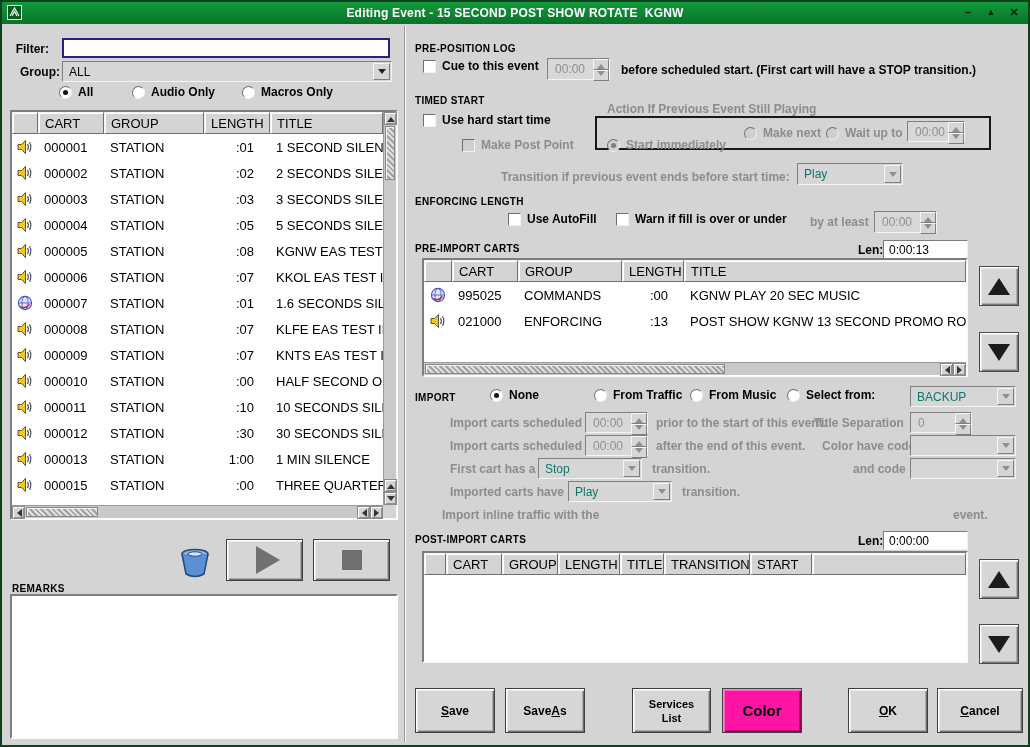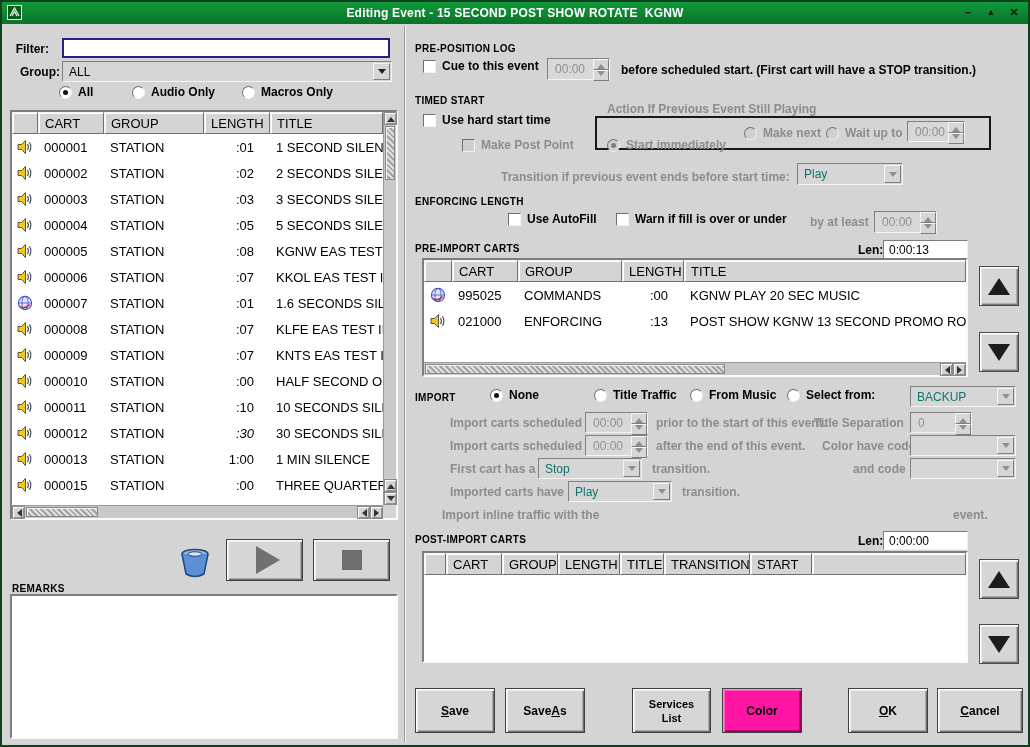--- a/index.html
+++ b/index.html
@@ -277,21 +277,21 @@
         <div class="trow">
           <div class="tcell col0" style="width: 26px;">
             <svg width="16" height="16" viewBox="0 0 16 16">
               <polygon points="1,5.5 4.5,5.5 8.5,1.5 8.5,14.5 4.5,10.5 1,10.5" fill="#f5c518" stroke="#444" stroke-width="0.9"></polygon>
               <path d="M10.5 5 Q12.3 8 10.5 11" fill="none" stroke="#444" stroke-width="1.1"></path>
               <path d="M12.5 3.2 Q15.2 8 12.5 12.8" fill="none" stroke="#444" stroke-width="1.1"></path>
             </svg>
           </div>
           <div class="tcell col1 cell-cart" style="width: 66px;">000012</div>
           <div class="tcell col2 cell-group" style="width: 100px;">STATION</div>
-          <div class="tcell col3 cell-length" style="width: 66px; font-style: italic;">:30</div>
+          <div class="tcell col3 cell-length" style="width: 66px;">:30</div>
           <div class="tcell col4 cell-title" style="flex: 1 1 0%;">30 SECONDS SILENCE</div>
         </div>
         <div class="trow">
           <div class="tcell col0" style="width: 26px;">
             <svg width="16" height="16" viewBox="0 0 16 16">
               <polygon points="1,5.5 4.5,5.5 8.5,1.5 8.5,14.5 4.5,10.5 1,10.5" fill="#f5c518" stroke="#444" stroke-width="0.9"></polygon>
               <path d="M10.5 5 Q12.3 8 10.5 11" fill="none" stroke="#444" stroke-width="1.1"></path>
               <path d="M12.5 3.2 Q15.2 8 12.5 12.8" fill="none" stroke="#444" stroke-width="1.1"></path>
             </svg>
           </div>
@@ -500,21 +500,21 @@
       <i class="tri-dn"></i>
     </button>
 
   <span class="abs sec" style="left:413px;top:390px">IMPORT</span>
   <div class="abs rrow" style="left:488px;top:386px">
     <span class="radio sel"></span>
     <span class="lb">None</span>
   </div>
   <div class="abs rrow" style="left:592px;top:386px">
     <span class="radio"></span>
-    <span class="lb">Title Traffic</span>
+    <span class="lb">From Traffic</span>
   </div>
   <div class="abs rrow" style="left:688px;top:386px">
     <span class="radio"></span>
     <span class="lb">From Music</span>
   </div>
   <div class="abs rrow" style="left:785px;top:386px">
     <span class="radio"></span>
     <span class="lb">Select from:</span>
   </div>
   <div class="abs combo" style="left:908px;top:384px;width:106px;height:21px">
@@ -622,17 +622,17 @@
   <button class="abs bigbtn" style="left:977px;top:622px;width:40px;height:40px">
       <i class="tri-dn"></i>
     </button>
 
   <button class="abs pbtn" style="left:413px;top:686px;width:80px;height:45px"><span style="text-decoration: underline;">S</span>ave</button>
   <button class="abs pbtn" style="left:503px;top:686px;width:80px;height:45px">Save <span style="text-decoration: underline;">A</span>s</button>
   <button class="abs pbtn two-line" style="left:630px;top:686px;width:79px;height:45px">
     <span>Services</span>
     <span>List</span>
   </button>
-  <button class="abs pbtn color" style="left:720px;top:686px;width:80px;height:45px;font-size:12px">Color</button>
+  <button class="abs pbtn color" style="left:720px;top:686px;width:80px;height:45px;font-size:15px">Color</button>
   <button class="abs pbtn" style="left:846px;top:686px;width:80px;height:45px"><span style="text-decoration: underline;">O</span>K</button>
   <button class="abs pbtn" style="left:935px;top:686px;width:86px;height:45px"><span style="text-decoration: underline;">C</span>ancel</button>
 
 </div>
 
 </body></html>

